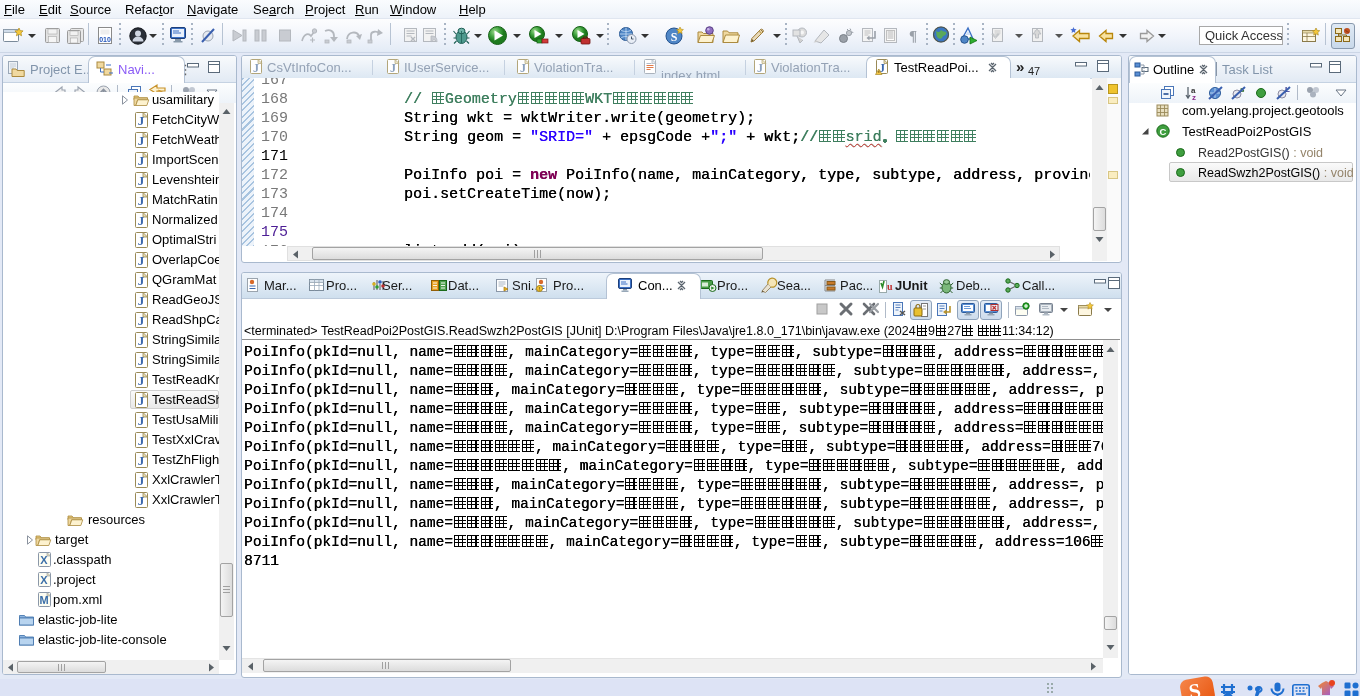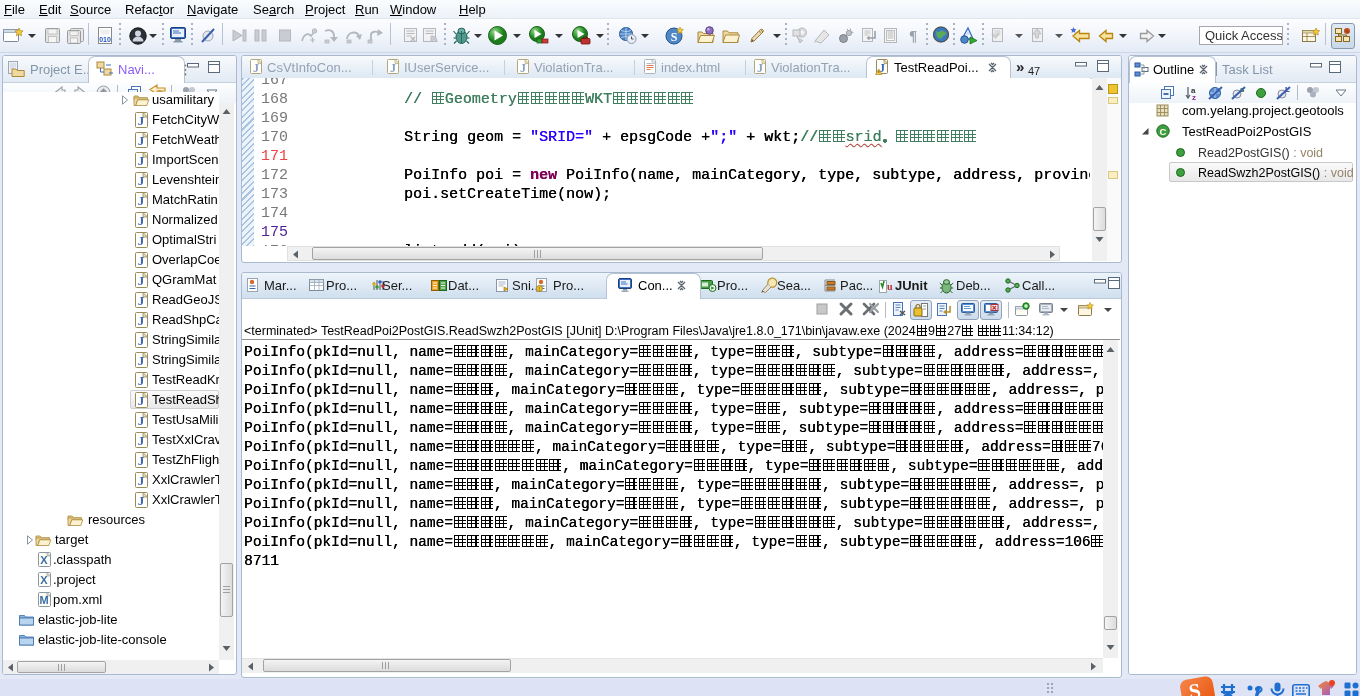--- a/index.html
+++ b/index.html
@@ -555,21 +555,21 @@
         <path d="M8 0.5 L12 4.5 L8 4.5 Z" fill="#efe7c8" stroke="#b3a67a" stroke-width="0.7"></path>
         <text x="6" y="12.5" font-family="Liberation Serif" font-size="12" font-weight="bold" fill="#8aa0bd" text-anchor="middle">J</text>
       </svg>
 <span class="abs" style="left:292px;top:4px;color:#94a2b5;">ViolationTra...</span>
 <svg class="abs" style="left:402px;top:3px;" width="13" height="15" viewBox="0 0 13 15">
         <rect x="0.5" y="0.5" width="11" height="14" rx="1" fill="#fff" stroke="#aab3bd"></rect>
         <path d="M8 0.5 L12 4.5 L8 4.5 Z" fill="#e6ebf0" stroke="#aab3bd" stroke-width="0.7"></path>
         <path d="M2.5 6.5 h7 M2.5 8.5 h7 M2.5 10.5 h4" stroke="#e07a4a" stroke-width="1.2"></path>
         <path d="M2.5 4.5 h5" stroke="#b0bac8" stroke-width="1"></path>
       </svg>
-<span class="abs" style="left:419px;top:4px;color:#94a2b5;">index.html</span>
+<span class="abs" style="left:419px;top:12px;color:#94a2b5;">index.html</span>
 <svg class="abs" style="left:512px;top:3px;" width="13" height="15" viewBox="0 0 13 15">
         <rect x="0.5" y="0.5" width="11" height="14" rx="1" fill="#fff" stroke="#b3a67a"></rect>
         <path d="M8 0.5 L12 4.5 L8 4.5 Z" fill="#efe7c8" stroke="#b3a67a" stroke-width="0.7"></path>
         <text x="6" y="12.5" font-family="Liberation Serif" font-size="12" font-weight="bold" fill="#8aa0bd" text-anchor="middle">J</text>
       </svg>
 <span class="abs" style="left:529px;top:4px;color:#94a2b5;">ViolationTra...</span>
 <div class="abs" style="left:130px;top:4px;width:1px;height:15px;background:#c5d1e0;"></div>
 <div class="abs" style="left:262px;top:4px;width:1px;height:15px;background:#c5d1e0;"></div>
 <div class="abs" style="left:392px;top:4px;width:1px;height:15px;background:#c5d1e0;"></div>
 <div class="abs" style="left:503px;top:4px;width:1px;height:15px;background:#c5d1e0;"></div>
@@ -594,23 +594,24 @@
         <rect x="1.5" y="0.5" width="11" height="11" fill="#fff" stroke="#5a6a7a"></rect>
         <rect x="1.5" y="0.5" width="11" height="3" fill="#fff" stroke="#5a6a7a"></rect>
       </svg>
 </div>
 <div class="abs" style="left:0;top:22px;width:848px;height:168px;background:#fff;overflow:hidden;">
 <div class="abs" style="left:0;top:0;width:12px;height:168px;background:repeating-linear-gradient(135deg,#a8c4e0 0 1.5px,#edf3fa 1.5px 4.5px);"></div>
 <div class="abs mono" style="left:16px;top:-7px;width:30px;font-size:15px;line-height:19px;color:#787878;text-align:right;">167</div>
 <div class="abs mono" style="left:16px;top:12px;width:30px;font-size:15px;line-height:19px;color:#787878;text-align:right;">168</div>
 <div class="abs mono codeln" style="left:162px;top:12px;font-size:15px;line-height:19px;"><span class="cmt">// <i class="k"></i>Geometry<i class="k"></i><i class="k"></i><i class="k"></i><i class="k"></i><i class="k"></i>WKT<i class="k"></i><i class="k"></i><i class="k"></i><i class="k"></i><i class="k"></i><i class="k"></i></span></div>
 <div class="abs mono" style="left:16px;top:31px;width:30px;font-size:15px;line-height:19px;color:#787878;text-align:right;">169</div>
+<div class="abs mono codeln" style="left:162px;top:31px;font-size:15px;line-height:19px;">String wkt = wktWriter.write(geometry);</div>
 <div class="abs mono" style="left:16px;top:50px;width:30px;font-size:15px;line-height:19px;color:#787878;text-align:right;">170</div>
 <div class="abs mono codeln" style="left:162px;top:50px;font-size:15px;line-height:19px;">String geom = <span class="str">"SRID="</span> + epsgCode +<span class="str">";"</span> + wkt;<span class="cmt">//<i class="k"></i><i class="k"></i><u class="sq">srid</u><i class="kp"></i><i class="k"></i><i class="k"></i><i class="k"></i><i class="k"></i><i class="k"></i><i class="k"></i></span></div>
-<div class="abs mono" style="left:16px;top:69px;width:30px;font-size:15px;line-height:19px;color:#ef4444;text-align:right;">171</div>
+<div class="abs mono" style="left:16px;top:69px;width:30px;font-size:15px;line-height:19px;color:#000000;text-align:right;">171</div>
 <div class="abs mono codeln" style="left:162px;top:69px;font-size:15px;line-height:19px;"></div>
 <div class="abs mono" style="left:16px;top:88px;width:30px;font-size:15px;line-height:19px;color:#787878;text-align:right;">172</div>
 <div class="abs mono codeln" style="left:162px;top:88px;font-size:15px;line-height:19px;">PoiInfo poi = <b class="kw">new</b> PoiInfo(name, mainCategory, type, subtype, address, provinceNam</div>
 <div class="abs mono" style="left:16px;top:107px;width:30px;font-size:15px;line-height:19px;color:#787878;text-align:right;">173</div>
 <div class="abs mono codeln" style="left:162px;top:107px;font-size:15px;line-height:19px;">poi.setCreateTime(now);</div>
 <div class="abs mono" style="left:16px;top:126px;width:30px;font-size:15px;line-height:19px;color:#787878;text-align:right;">174</div>
 <div class="abs mono" style="left:16px;top:145px;width:30px;font-size:15px;line-height:19px;color:#4c1d95;text-align:right;">175</div>
 <div class="abs mono" style="left:16px;top:164px;width:30px;font-size:15px;line-height:19px;color:#787878;text-align:right;">176</div>
 <div class="abs mono codeln" style="left:162px;top:164px;font-size:15px;line-height:19px;">list.add(poi);</div>
 </div>

